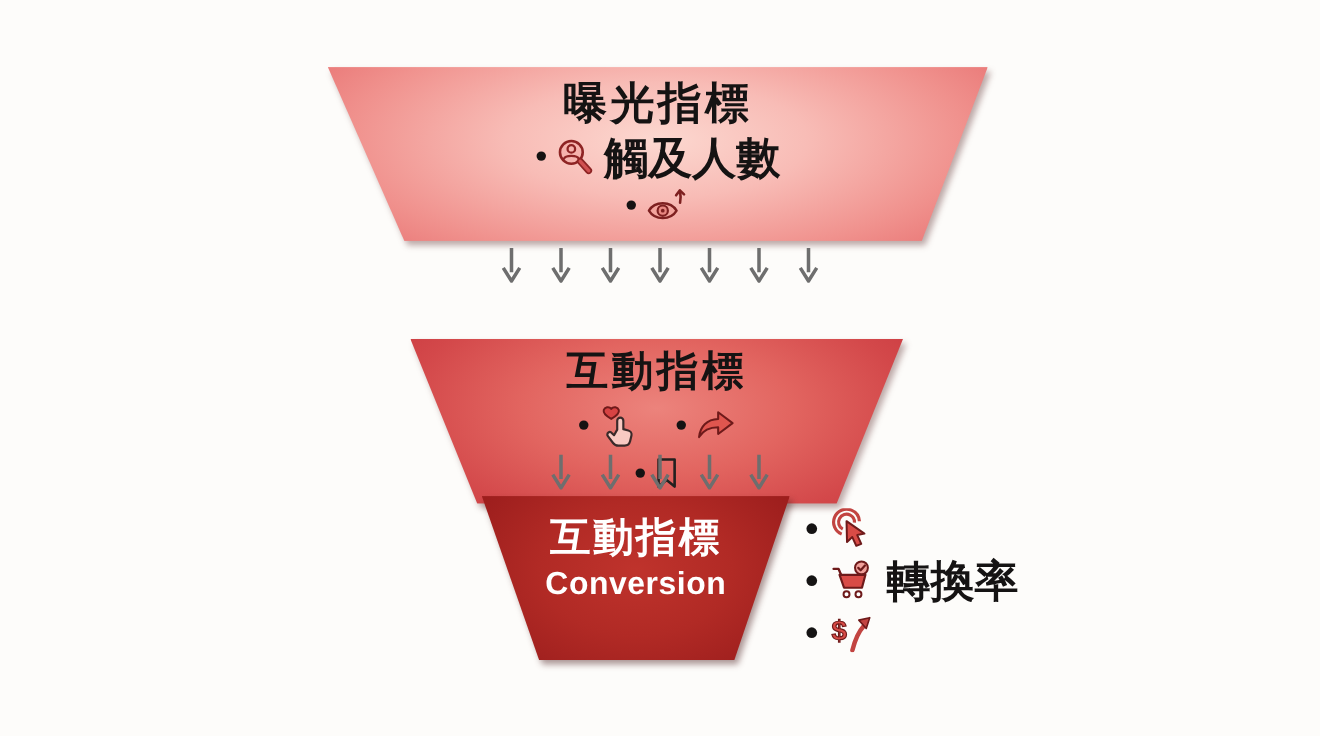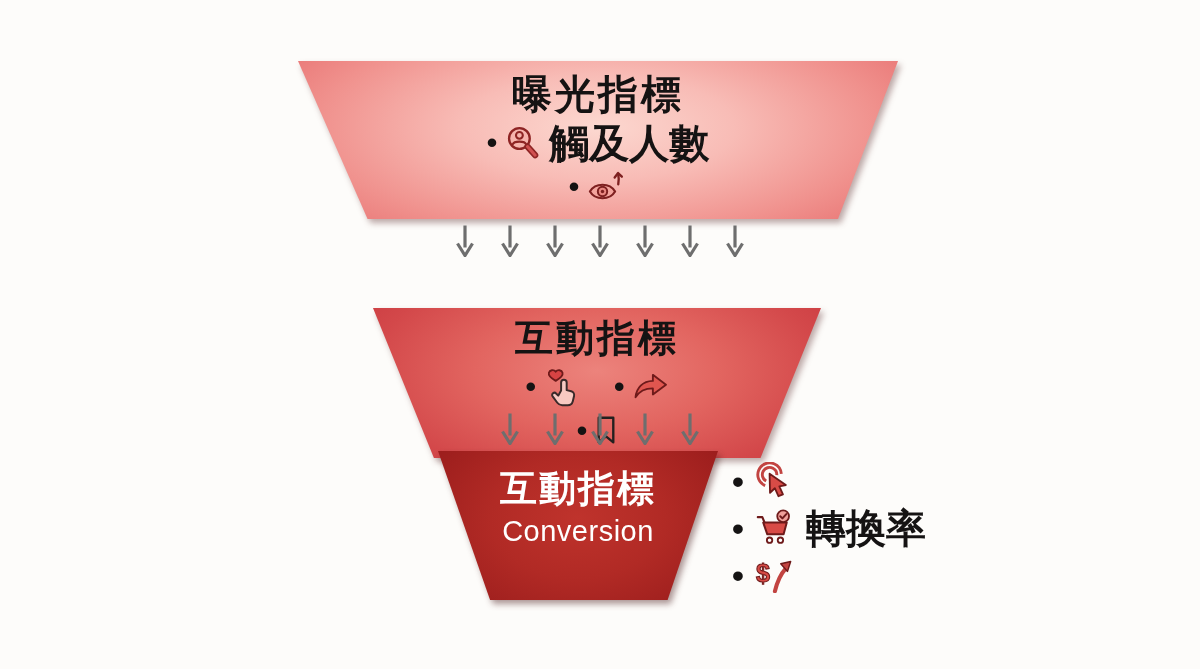--- a/index.html
+++ b/index.html
@@ -37,21 +37,21 @@
         background: radial-gradient(ellipse 70% 90% at 50% 45%,
           #bf332c 0%, #b12a25 45%, #9d1e1d 85%, #961b1b 100%); }
 
   .tier-title {
     font-size: 40px; font-weight: 800; color: #151313;
     letter-spacing: 3px; margin-top: 10px; line-height: 1.15;
   }
   .t2 .tier-title { font-size: 38px; margin-top: 9px; }
   .t3 .tier-title { font-size: 37px; color: #ffffff; margin-top: 17px; letter-spacing: 2px; }
   .tier-subtitle {
-    font-size: 29px; font-weight: 400; color: #ffffff; margin-top: 4px;
+    font-size: 29px; font-weight: 700; color: #ffffff; margin-top: 4px;
     letter-spacing: 0.5px;
   }
 
   .item-rows { display: flex; flex-direction: column; align-items: center; margin-top: 4px; }
   .item-row { display: flex; justify-content: center; align-items: center; gap: 34px; }
   .fitem { display: flex; align-items: center; gap: 8px; height: 44px; }
   .bullet { font-size: 30px; font-weight: 800; color: #151313; line-height: 1; }
   .fitem .label, .side-item .label {
     font-size: 40px; font-weight: 800; color: #151313; white-space: nowrap;
   }

